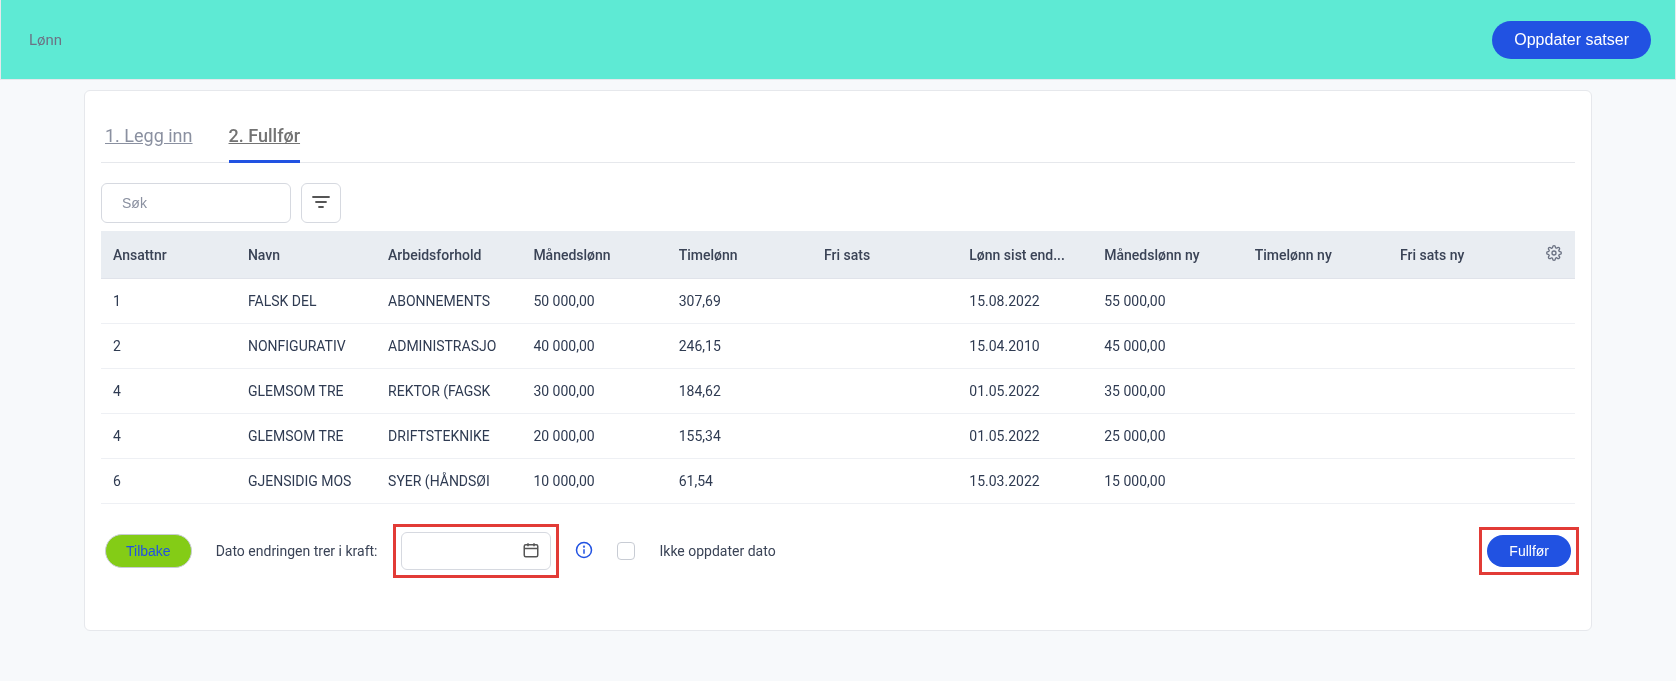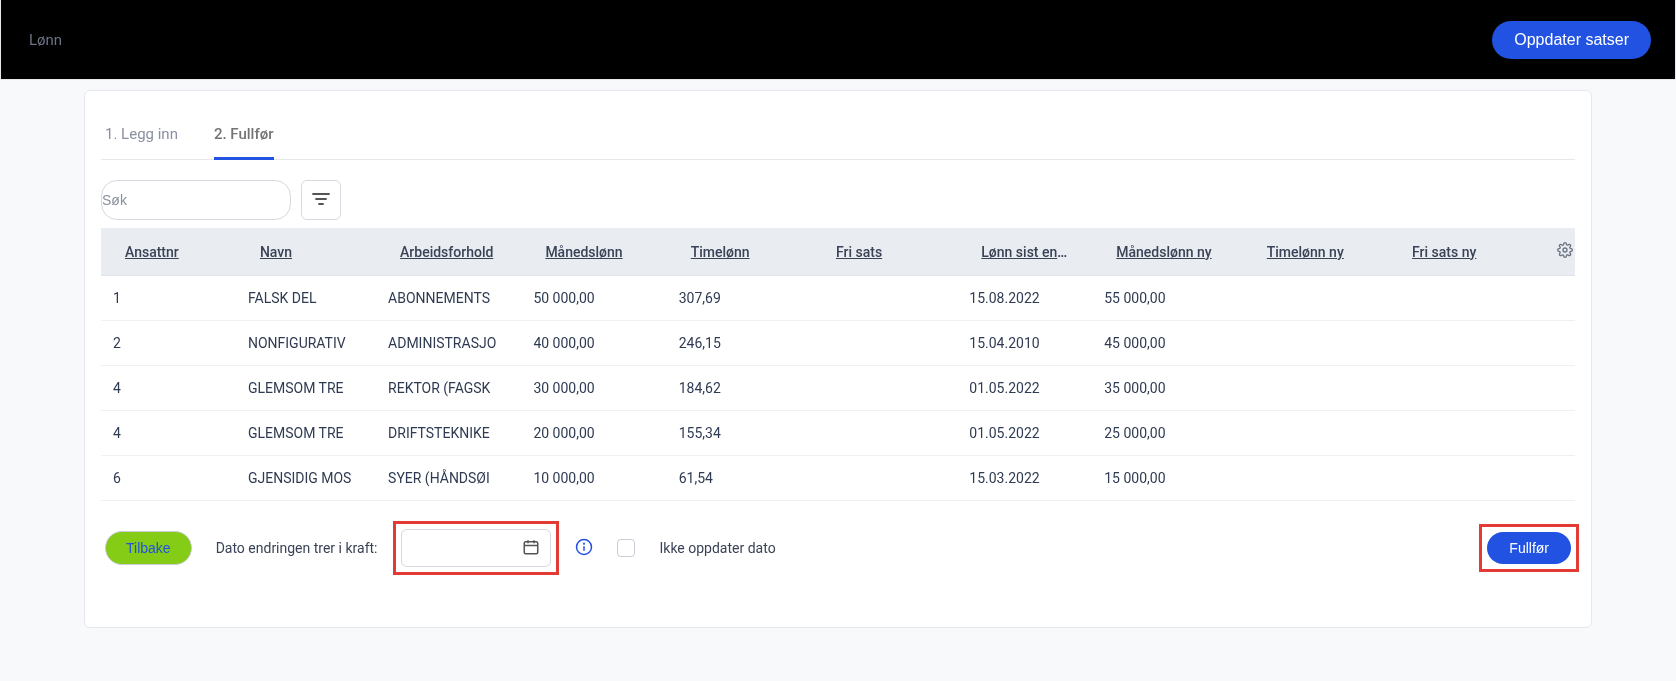--- a/index.html
+++ b/index.html
@@ -1,20 +1,20 @@
 <!DOCTYPE html>
 <html><head>
 <meta charset="utf-8">
 <style>
   * { box-sizing: border-box; margin: 0; padding: 0; }
   html, body { font-family: -apple-system, BlinkMacSystemFont, "Segoe UI", Roboto, Arial, sans-serif; font-size: 14px; color: #33425b; background: #f7f9fb; }
   .page { width: 1676px; min-height: 681px; position: relative; }
 
   .topbar {
-    background: #000000;
+    background: #5eead4;
     border: 1px solid #e6e8ec;
     border-top: none;
     height: 80px;
     display: flex;
     align-items: center;
     justify-content: space-between;
     padding: 0 24px 0 28px;
   }
   .topbar-title { color: #6c7385; font-size: 15px; }
   .btn-primary {
@@ -50,40 +50,40 @@
 
   .content-wrap { padding: 10px 84px 30px 84px; }
   .card {
     background: #fff;
     border: 1px solid #e6e8ec;
     border-radius: 6px;
     padding: 24px 16px 60px 16px;
   }
 
   .tabs { display: flex; gap: 36px; border-bottom: 1px solid #e6e8ec; padding: 0 4px; }
-  .tab { padding: 10px 0 14px 0; font-size: 15px; color: #8a90a0; cursor: pointer; }
+  .tab { padding: 10px 0 14px 0; font-size: 18px; color: #8a90a0; cursor: pointer; text-decoration: underline; }
   .tab.active { color: #737373; border-bottom: 3px solid #2152e2; margin-bottom: -1px; font-weight: 500; }
 
   .toolbar { display: flex; gap: 10px; margin: 20px 0 8px 0; }
   .search-input {
-    height: 40px; width: 190px; border: 1px solid #d6d9e0; border-radius: 16px;
-    padding: 0 0; font-size: 14px; color: #33425b; background: #fff;
+    height: 40px; width: 190px; border: 1px solid #d6d9e0; border-radius: 6px;
+    padding: 0 20px; font-size: 14px; color: #33425b; background: #fff;
   }
   .search-input::placeholder { color: #8a90a0; }
   .filter-btn {
     height: 40px; width: 40px; border: 1px solid #d6d9e0; border-radius: 6px;
     background: #fff; display: inline-flex; align-items: center; justify-content: center; cursor: pointer;
   }
   .filter-btn svg { stroke: #555; }
 
   .table { width: 100%; border-collapse: collapse; table-layout: fixed; }
   .table thead th {
     background: #e9edf2; color: #3a4356; font-weight: 500; font-size: 14px;
-    text-align: left; padding: 14px 24px; border-bottom: 1px solid #e0e3ea;
-    white-space: nowrap; overflow: hidden; text-overflow: ellipsis; text-decoration: underline;
+    text-align: left; padding: 14px 12px; border-bottom: 1px solid #e0e3ea;
+    white-space: nowrap; overflow: hidden; text-overflow: ellipsis;
   }
   .table thead th.num, .table tbody td.num { text-align: left; }
   .table thead th.gear { width: 40px; text-align: center; }
   .table tbody td {
     padding: 14px 12px; border-bottom: 1px solid #eef0f4; font-size: 14px; color: #2f3b52;
     white-space: nowrap; overflow: hidden; text-overflow: ellipsis;
   }
 
   .footer-row { display: flex; align-items: center; gap: 24px; margin-top: 28px; padding: 0 4px; }
   .footer-row .spacer { flex: 1; }

